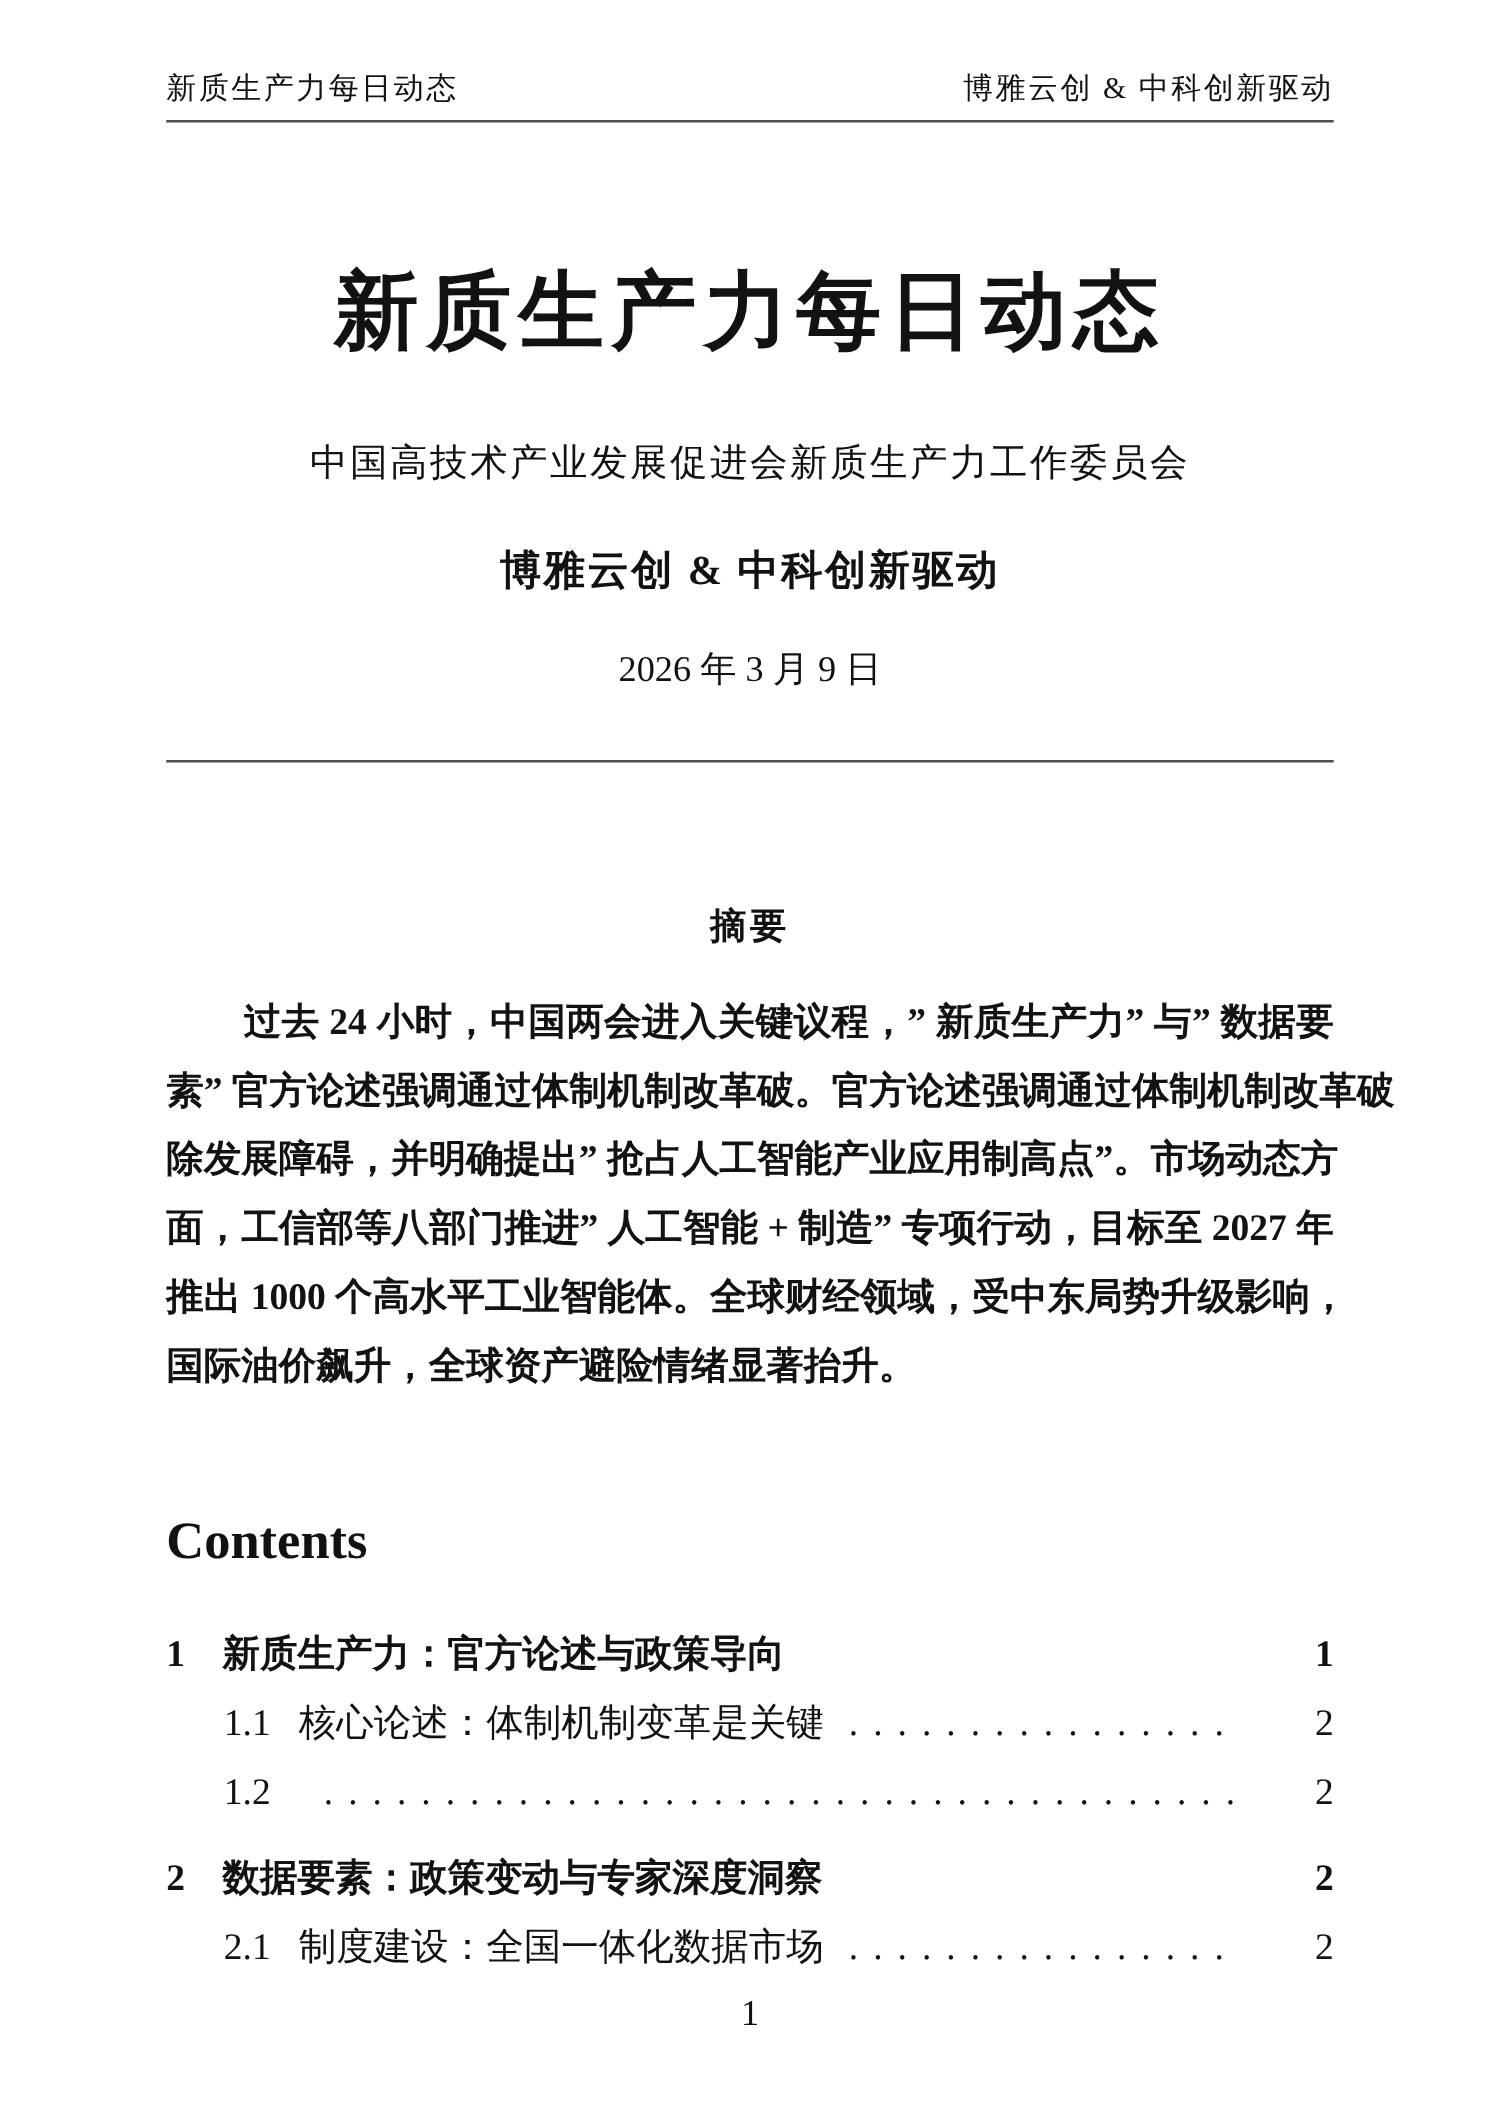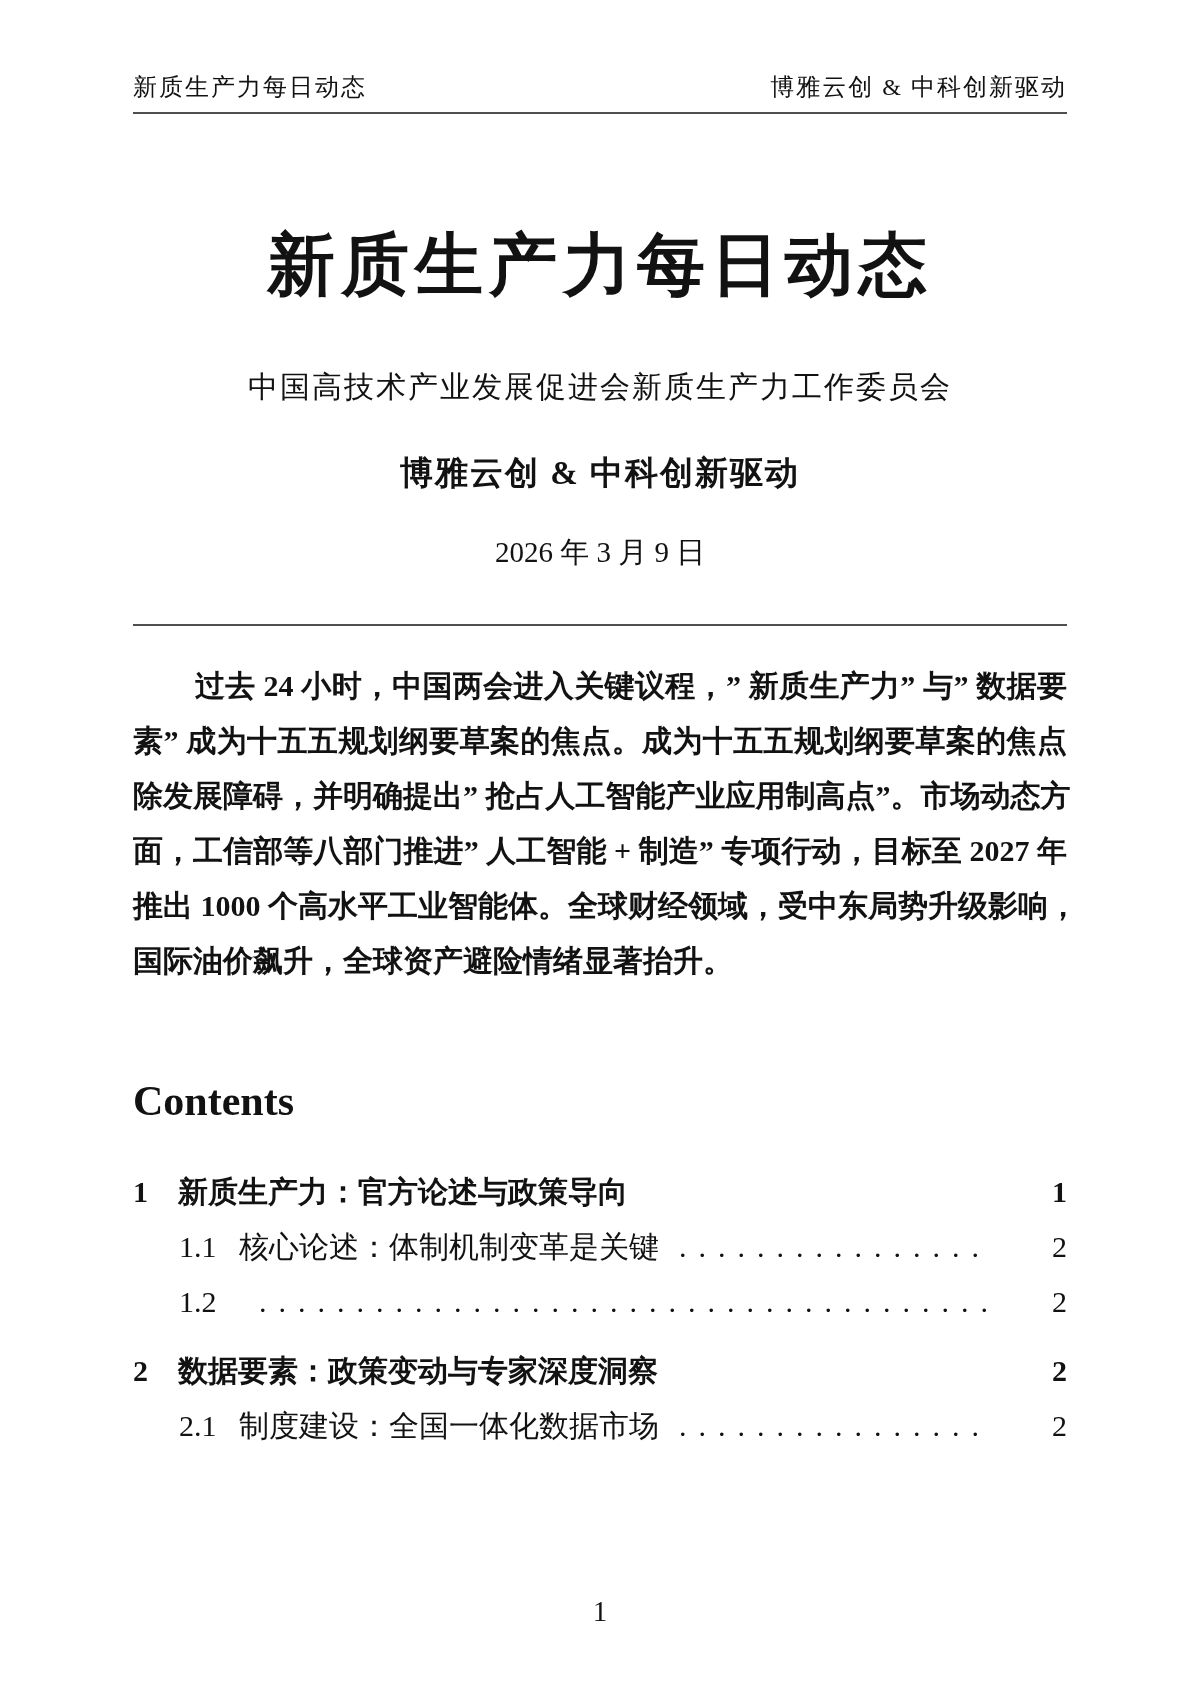--- a/index.html
+++ b/index.html
@@ -5,21 +5,21 @@
   html,body{margin:0;padding:0;background:#e9e9e9;}
   .page{
     position:relative;
     width:1200px;height:1697px;
     margin:0 auto;
     background:#ffffff;
     color:#121212;
     font-family:"Liberation Serif","DejaVu Serif",serif;
     overflow:hidden;
   }
-  .content{padding:16px 133px;}
+  .content{padding:0 133px;}
 
   
   .runhead{
     display:flex;justify-content:space-between;align-items:flex-end;
     padding-top:56px;padding-bottom:10px;
     border-bottom:2px solid #4f4f4f;
     font-size:24px;line-height:30px;letter-spacing:2px;
   }
 
   
@@ -115,23 +115,24 @@
       <span>博雅云创 &amp; 中科创新驱动</span>
     </div>
 
     <div class="doc-title">新质生产力每日动态</div>
     <div class="doc-subtitle">中国高技术产业发展促进会新质生产力工作委员会</div>
     <div class="doc-authors">博雅云创 &amp; 中科创新驱动</div>
     <div class="doc-date">2026 年 3 月 9 日</div>
 
     <div class="mid-rule"></div>
 
+    <div class="abstract-heading">摘要</div>
     <div class="abstract-body">
       <div class="abs-line first">过去 24 小时，中国两会进入关键议程，” 新质生产力” 与” 数据要</div>
-      <div class="abs-line">素” 成为十五五规划纲要草案的焦点。成为十五五规划纲要草案的焦点</div>
+      <div class="abs-line">素” 官方论述强调通过体制机制改革破。官方论述强调通过体制机制改革破</div>
       <div class="abs-line">除发展障碍，并明确提出” 抢占人工智能产业应用制高点”。市场动态方</div>
       <div class="abs-line">面，工信部等八部门推进” 人工智能 + 制造” 专项行动，目标至 2027 年</div>
       <div class="abs-line">推出 1000 个高水平工业智能体。全球财经领域，受中东局势升级影响，</div>
       <div class="abs-line last">国际油价飙升，全球资产避险情绪显著抬升。</div>
     </div>
 
     <div class="contents-heading">Contents</div>
 
     <div class="toc">
 

